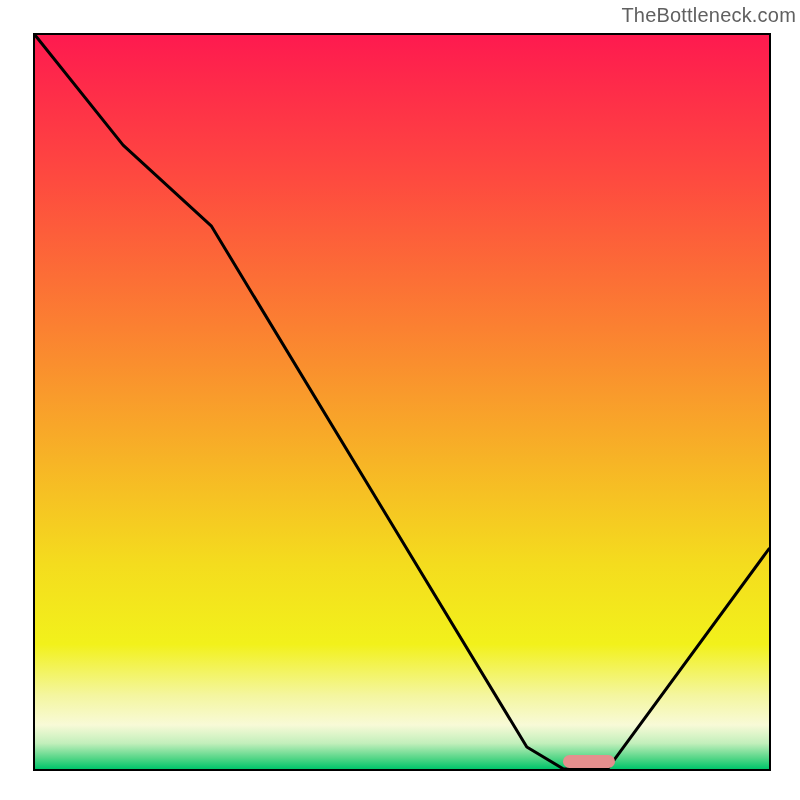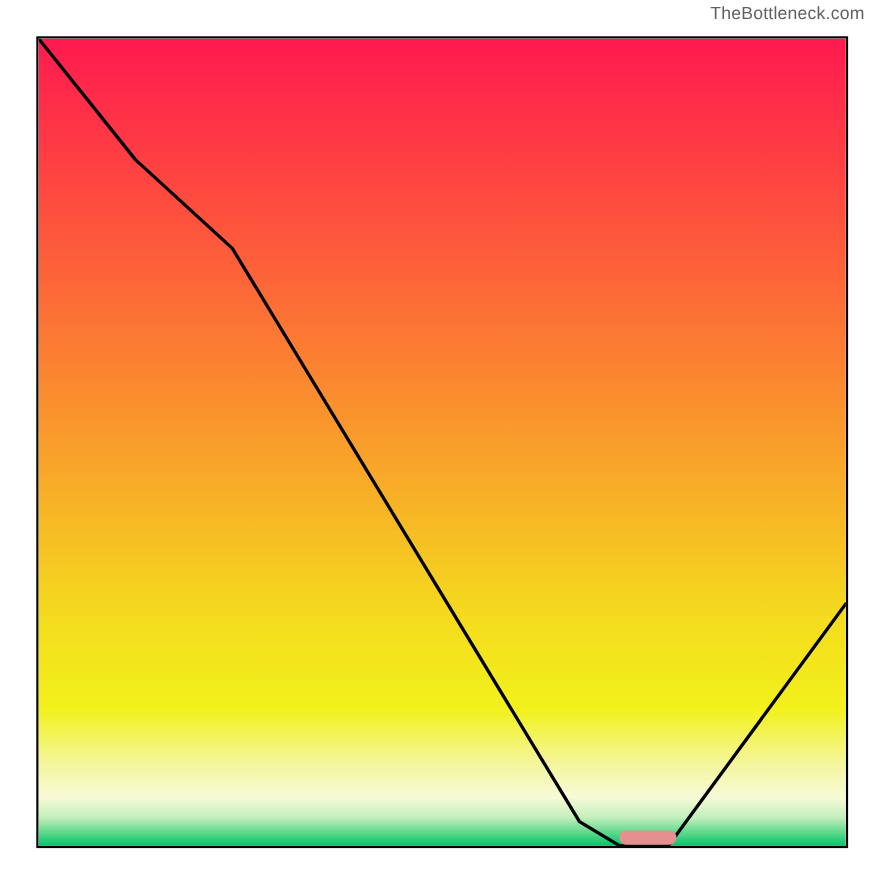--- a/index.html
+++ b/index.html
@@ -11,23 +11,23 @@
     font-family: Arial, Helvetica, sans-serif;
   }
   .wrap {
     position: relative;
     width: 800px;
     height: 800px;
   }
   .watermark {
     position: absolute;
     top: 4px;
-    right: 14px;
+    right: 4px;
     color: #606060;
-    font-size: 16px;
+    font-size: 20px;
     font-weight: 500;
     letter-spacing: 0.2px;
   }
   .plot {
     position: absolute;
     left: 33px;
     top: 33px;
     width: 734px;
     height: 734px;
     border: 2px solid #000;

